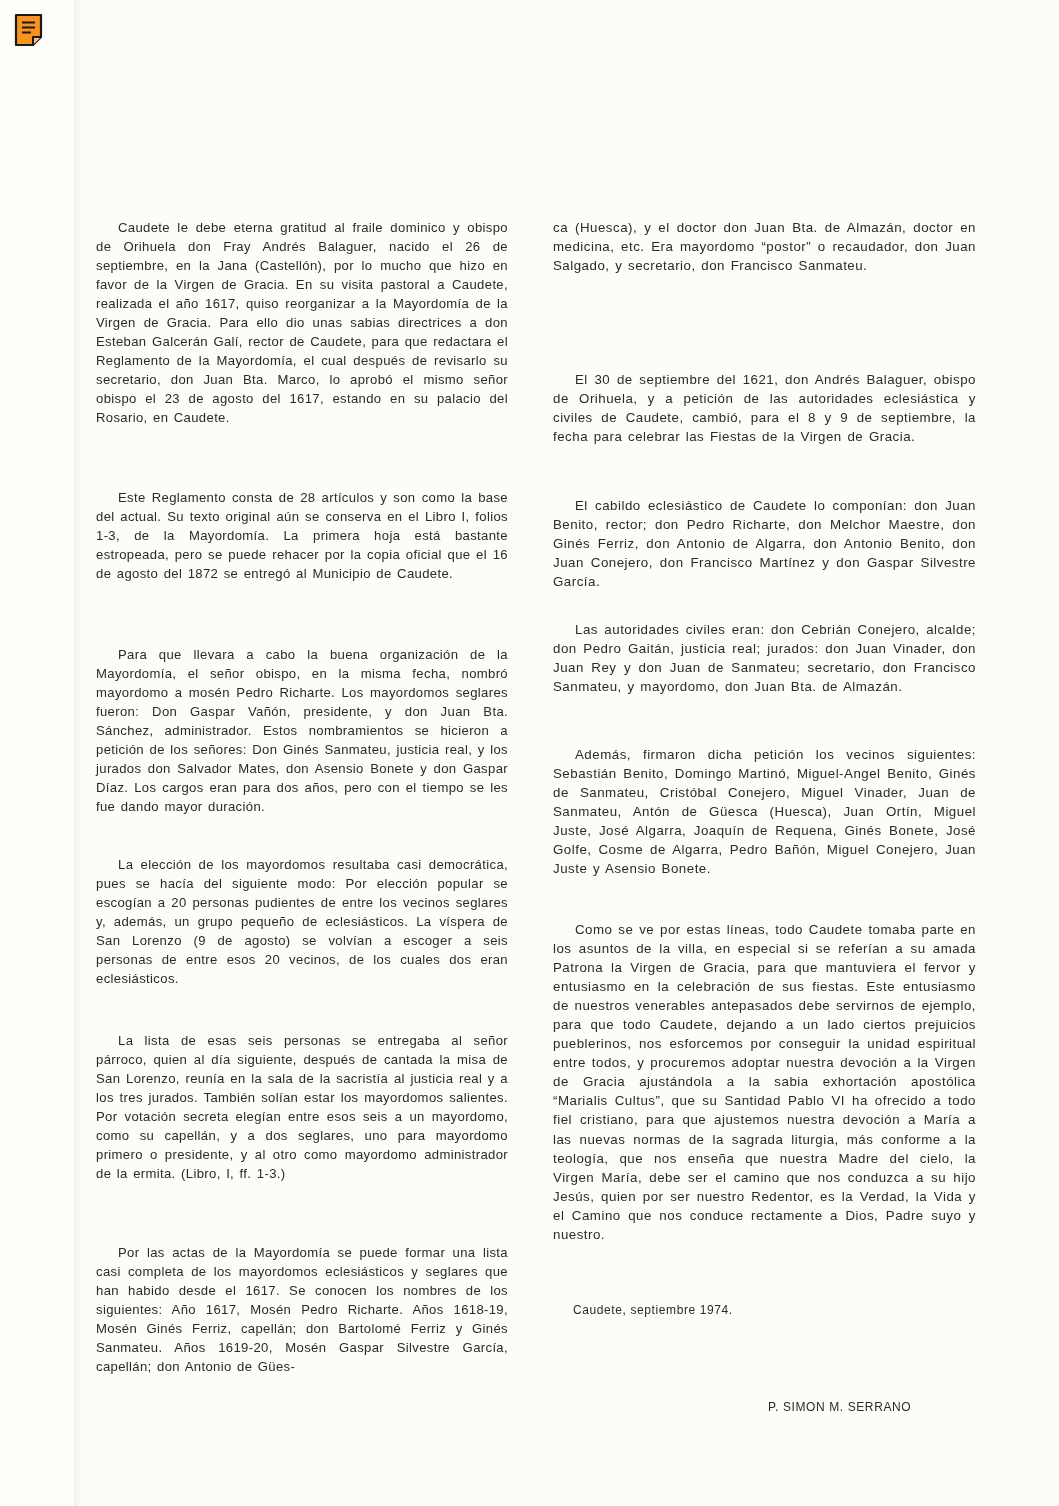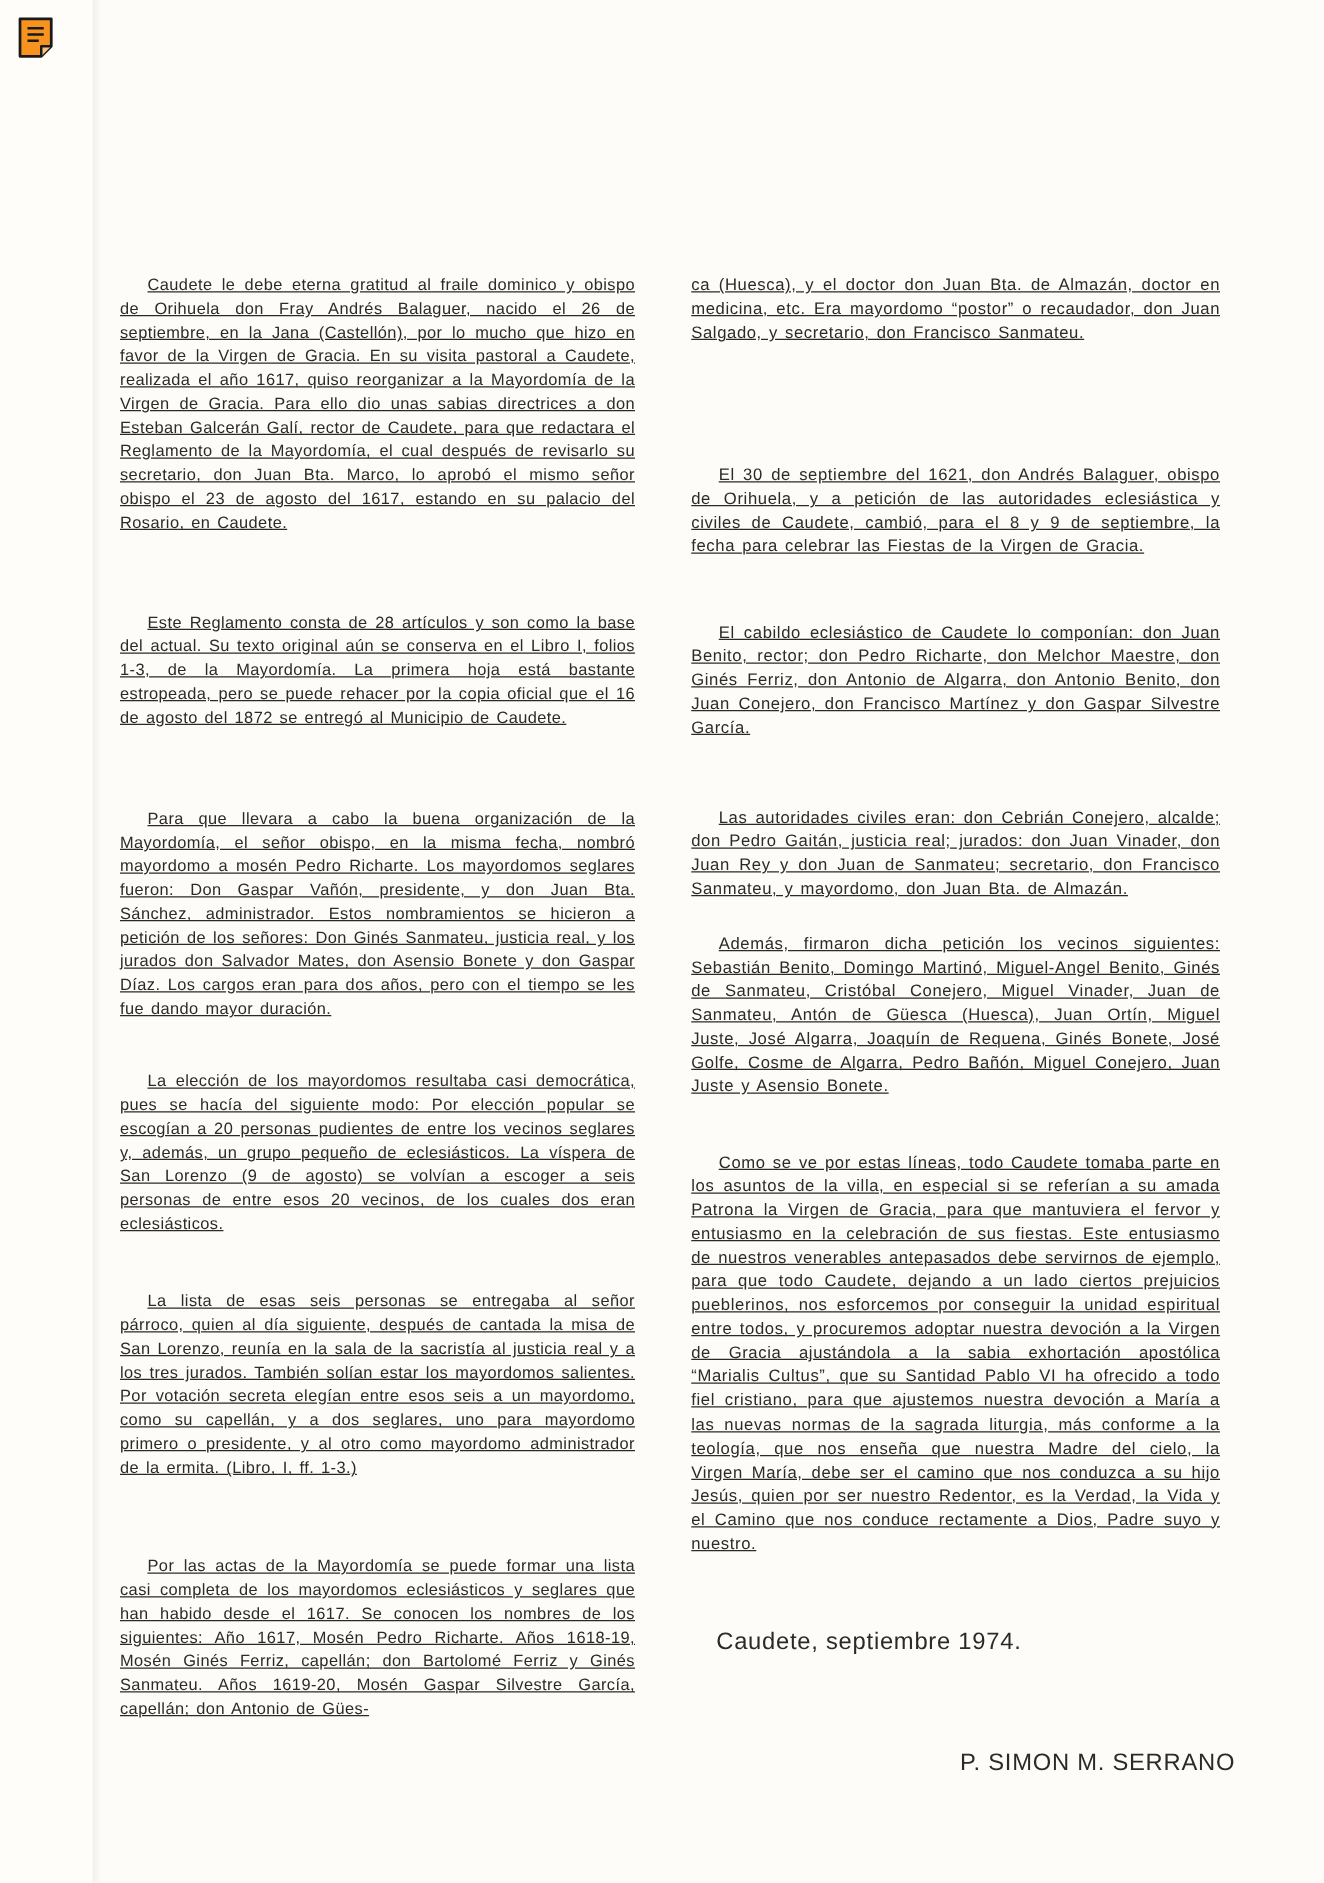--- a/index.html
+++ b/index.html
@@ -21,22 +21,22 @@
     position: absolute; left: 14px; top: 13px; width: 30px; height: 34px; cursor: pointer;
   }
   .col {
     position: absolute; font-size: 13.1px; line-height: 19.05px;
     text-align: justify; letter-spacing: 0.35px; word-spacing: 1.5px;
   }
   .col p { margin: 0; text-indent: 22px; }
   .col p.noindent { text-indent: 0; }
   .col-left { left: 96px; width: 412px; }
   .col-right { left: 553px; width: 423px; font-size: 13.3px; letter-spacing: 0.5px; }
-  .para { position: absolute; text-decoration: underline; }
-  .signoff { position: absolute; font-size: 19px; letter-spacing: 0.6px; }
+  .para { position: absolute; }
+  .signoff { position: absolute; font-size: 12px; letter-spacing: 0.6px; }
 </style>
 </head>
 <body>
 
 <div class="left-strip"></div>
 <div class="left-edge"></div>
 
 <div class="note-icon">
   <svg width="30" height="34" viewBox="0 0 30 34">
     <path d="M2 2 H27 V24 L19 32 H2 Z" fill="#f7931e" stroke="#1a1a1a" stroke-width="2.2" stroke-linejoin="round"></path>
@@ -53,19 +53,19 @@
   <p class="para" style="top:645px; width:412px;">Para que llevara a cabo la buena organización de la Mayordomía, el señor obispo, en la misma fecha, nombró mayordomo a mosén Pedro Richarte. Los mayordomos seglares fueron: Don Gaspar Vañón, presidente, y don Juan Bta. Sánchez, administrador. Estos nombramientos se hicieron a petición de los señores: Don Ginés Sanmateu, justicia real, y los jurados don Salvador Mates, don Asensio Bonete y don Gaspar Díaz. Los cargos eran para dos años, pero con el tiempo se les fue dando mayor duración.</p>
   <p class="para" style="top:855px; width:412px;">La elección de los mayordomos resultaba casi democrática, pues se hacía del siguiente modo: Por elección popular se escogían a 20 personas pudientes de entre los vecinos seglares y, además, un grupo pequeño de eclesiásticos. La víspera de San Lorenzo (9 de agosto) se volvían a escoger a seis personas de entre esos 20 vecinos, de los cuales dos eran eclesiásticos.</p>
   <p class="para" style="top:1031px; width:412px;">La lista de esas seis personas se entregaba al señor párroco, quien al día siguiente, después de cantada la misa de San Lorenzo, reunía en la sala de la sacristía al justicia real y a los tres jurados. También solían estar los mayordomos salientes. Por votación secreta elegían entre esos seis a un mayordomo, como su capellán, y a dos seglares, uno para mayordomo primero o presidente, y al otro como mayordomo administrador de la ermita. (Libro, I, ff. 1-3.)</p>
   <p class="para" style="top:1243px; width:412px;">Por las actas de la Mayordomía se puede formar una lista casi completa de los mayordomos eclesiásticos y seglares que han habido desde el 1617. Se conocen los nombres de los siguientes: Año 1617, Mosén Pedro Richarte. Años 1618-19, Mosén Ginés Ferriz, capellán; don Bartolomé Ferriz y Ginés Sanmateu. Años 1619-20, Mosén Gaspar Silvestre García, capellán; don Antonio de Gües-</p>
 </div>
 
 <div class="col col-right">
   <p class="para noindent" style="top:218px; width:423px;">ca (Huesca), y el doctor don Juan Bta. de Almazán, doctor en medicina, etc. Era mayordomo “postor” o recaudador, don Juan Salgado, y secretario, don Francisco Sanmateu.</p>
   <p class="para" style="top:337px; width:423px;margin-top:33px;">El 30 de septiembre del 1621, don Andrés Balaguer, obispo de Orihuela, y a petición de las autoridades eclesiástica y civiles de Caudete, cambió, para el 8 y 9 de septiembre, la fecha para celebrar las Fiestas de la Virgen de Gracia.</p>
   <p class="para" style="top:496px; width:423px;">El cabildo eclesiástico de Caudete lo componían: don Juan Benito, rector; don Pedro Richarte, don Melchor Maestre, don Ginés Ferriz, don Antonio de Algarra, don Antonio Benito, don Juan Conejero, don Francisco Martínez y don Gaspar Silvestre García.</p>
-  <p class="para" style="top:644px; width:423px;">Las autoridades civiles eran: don Cebrián Conejero, alcalde; don Pedro Gaitán, justicia real; jurados: don Juan Vinader, don Juan Rey y don Juan de Sanmateu; secretario, don Francisco Sanmateu, y mayordomo, don Juan Bta. de Almazán.</p>
+  <p class="para" style="top:620px; width:423px;">Las autoridades civiles eran: don Cebrián Conejero, alcalde; don Pedro Gaitán, justicia real; jurados: don Juan Vinader, don Juan Rey y don Juan de Sanmateu; secretario, don Francisco Sanmateu, y mayordomo, don Juan Bta. de Almazán.</p>
   <p class="para" style="top:745px; width:423px;">Además, firmaron dicha petición los vecinos siguientes: Sebastián Benito, Domingo Martinó, Miguel-Angel Benito, Ginés de Sanmateu, Cristóbal Conejero, Miguel Vinader, Juan de Sanmateu, Antón de Güesca (Huesca), Juan Ortín, Miguel Juste, José Algarra, Joaquín de Requena, Ginés Bonete, José Golfe, Cosme de Algarra, Pedro Bañón, Miguel Conejero, Juan Juste y Asensio Bonete.</p>
   <p class="para" style="top:920px; width:423px;">Como se ve por estas líneas, todo Caudete tomaba parte en los asuntos de la villa, en especial si se referían a su amada Patrona la Virgen de Gracia, para que mantuviera el fervor y entusiasmo en la celebración de sus fiestas. Este entusiasmo de nuestros venerables antepasados debe servirnos de ejemplo, para que todo Caudete, dejando a un lado ciertos prejuicios pueblerinos, nos esforcemos por conseguir la unidad espiritual entre todos, y procuremos adoptar nuestra devoción a la Virgen de Gracia ajustándola a la sabia exhortación apostólica “Marialis Cultus”, que su Santidad Pablo VI ha ofrecido a todo fiel cristiano, para que ajustemos nuestra devoción a María a las nuevas normas de la sagrada liturgia, más conforme a la teología, que nos enseña que nuestra Madre del cielo, la Virgen María, debe ser el camino que nos conduzca a su hijo Jesús, quien por ser nuestro Redentor, es la Verdad, la Vida y el Camino que nos conduce rectamente a Dios, Padre suyo y nuestro.</p>
 </div>
 
 <div class="signoff" style="left:573px; top:1303px;">Caudete, septiembre 1974.</div>
 <div class="signoff" style="left:768px; top:1400px;">P. SIMON M. SERRANO</div>
 
 </body></html>

